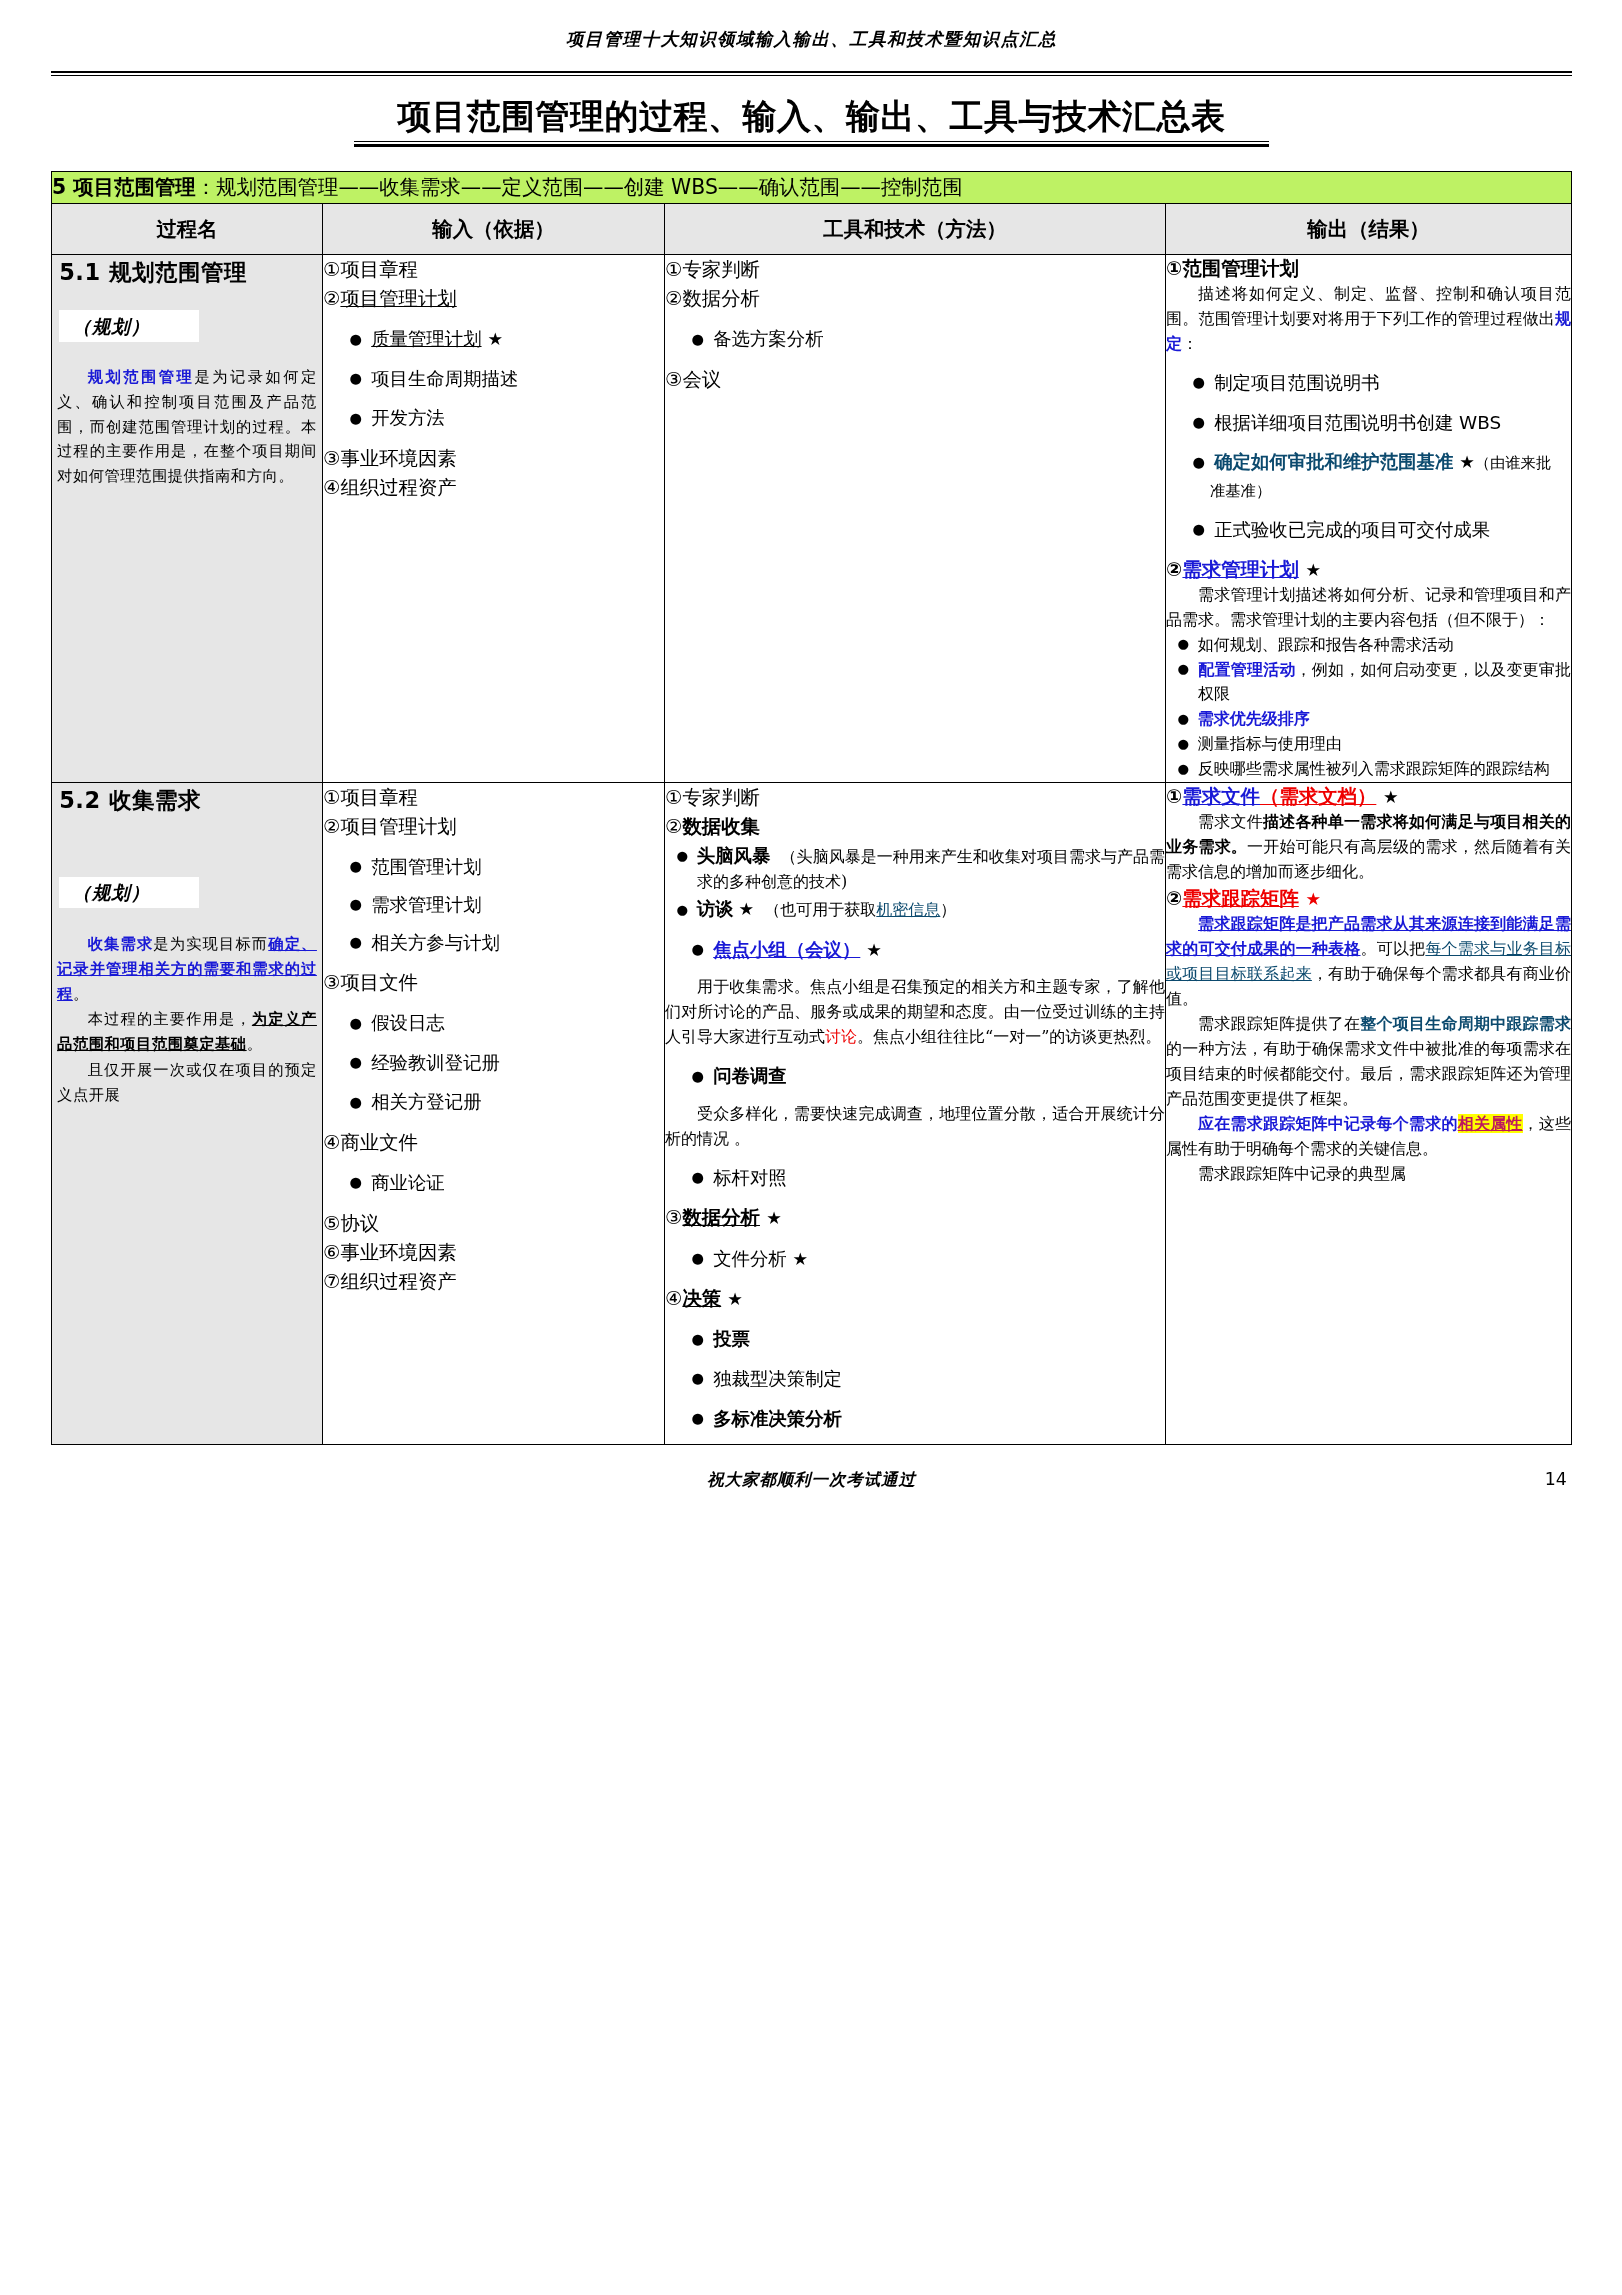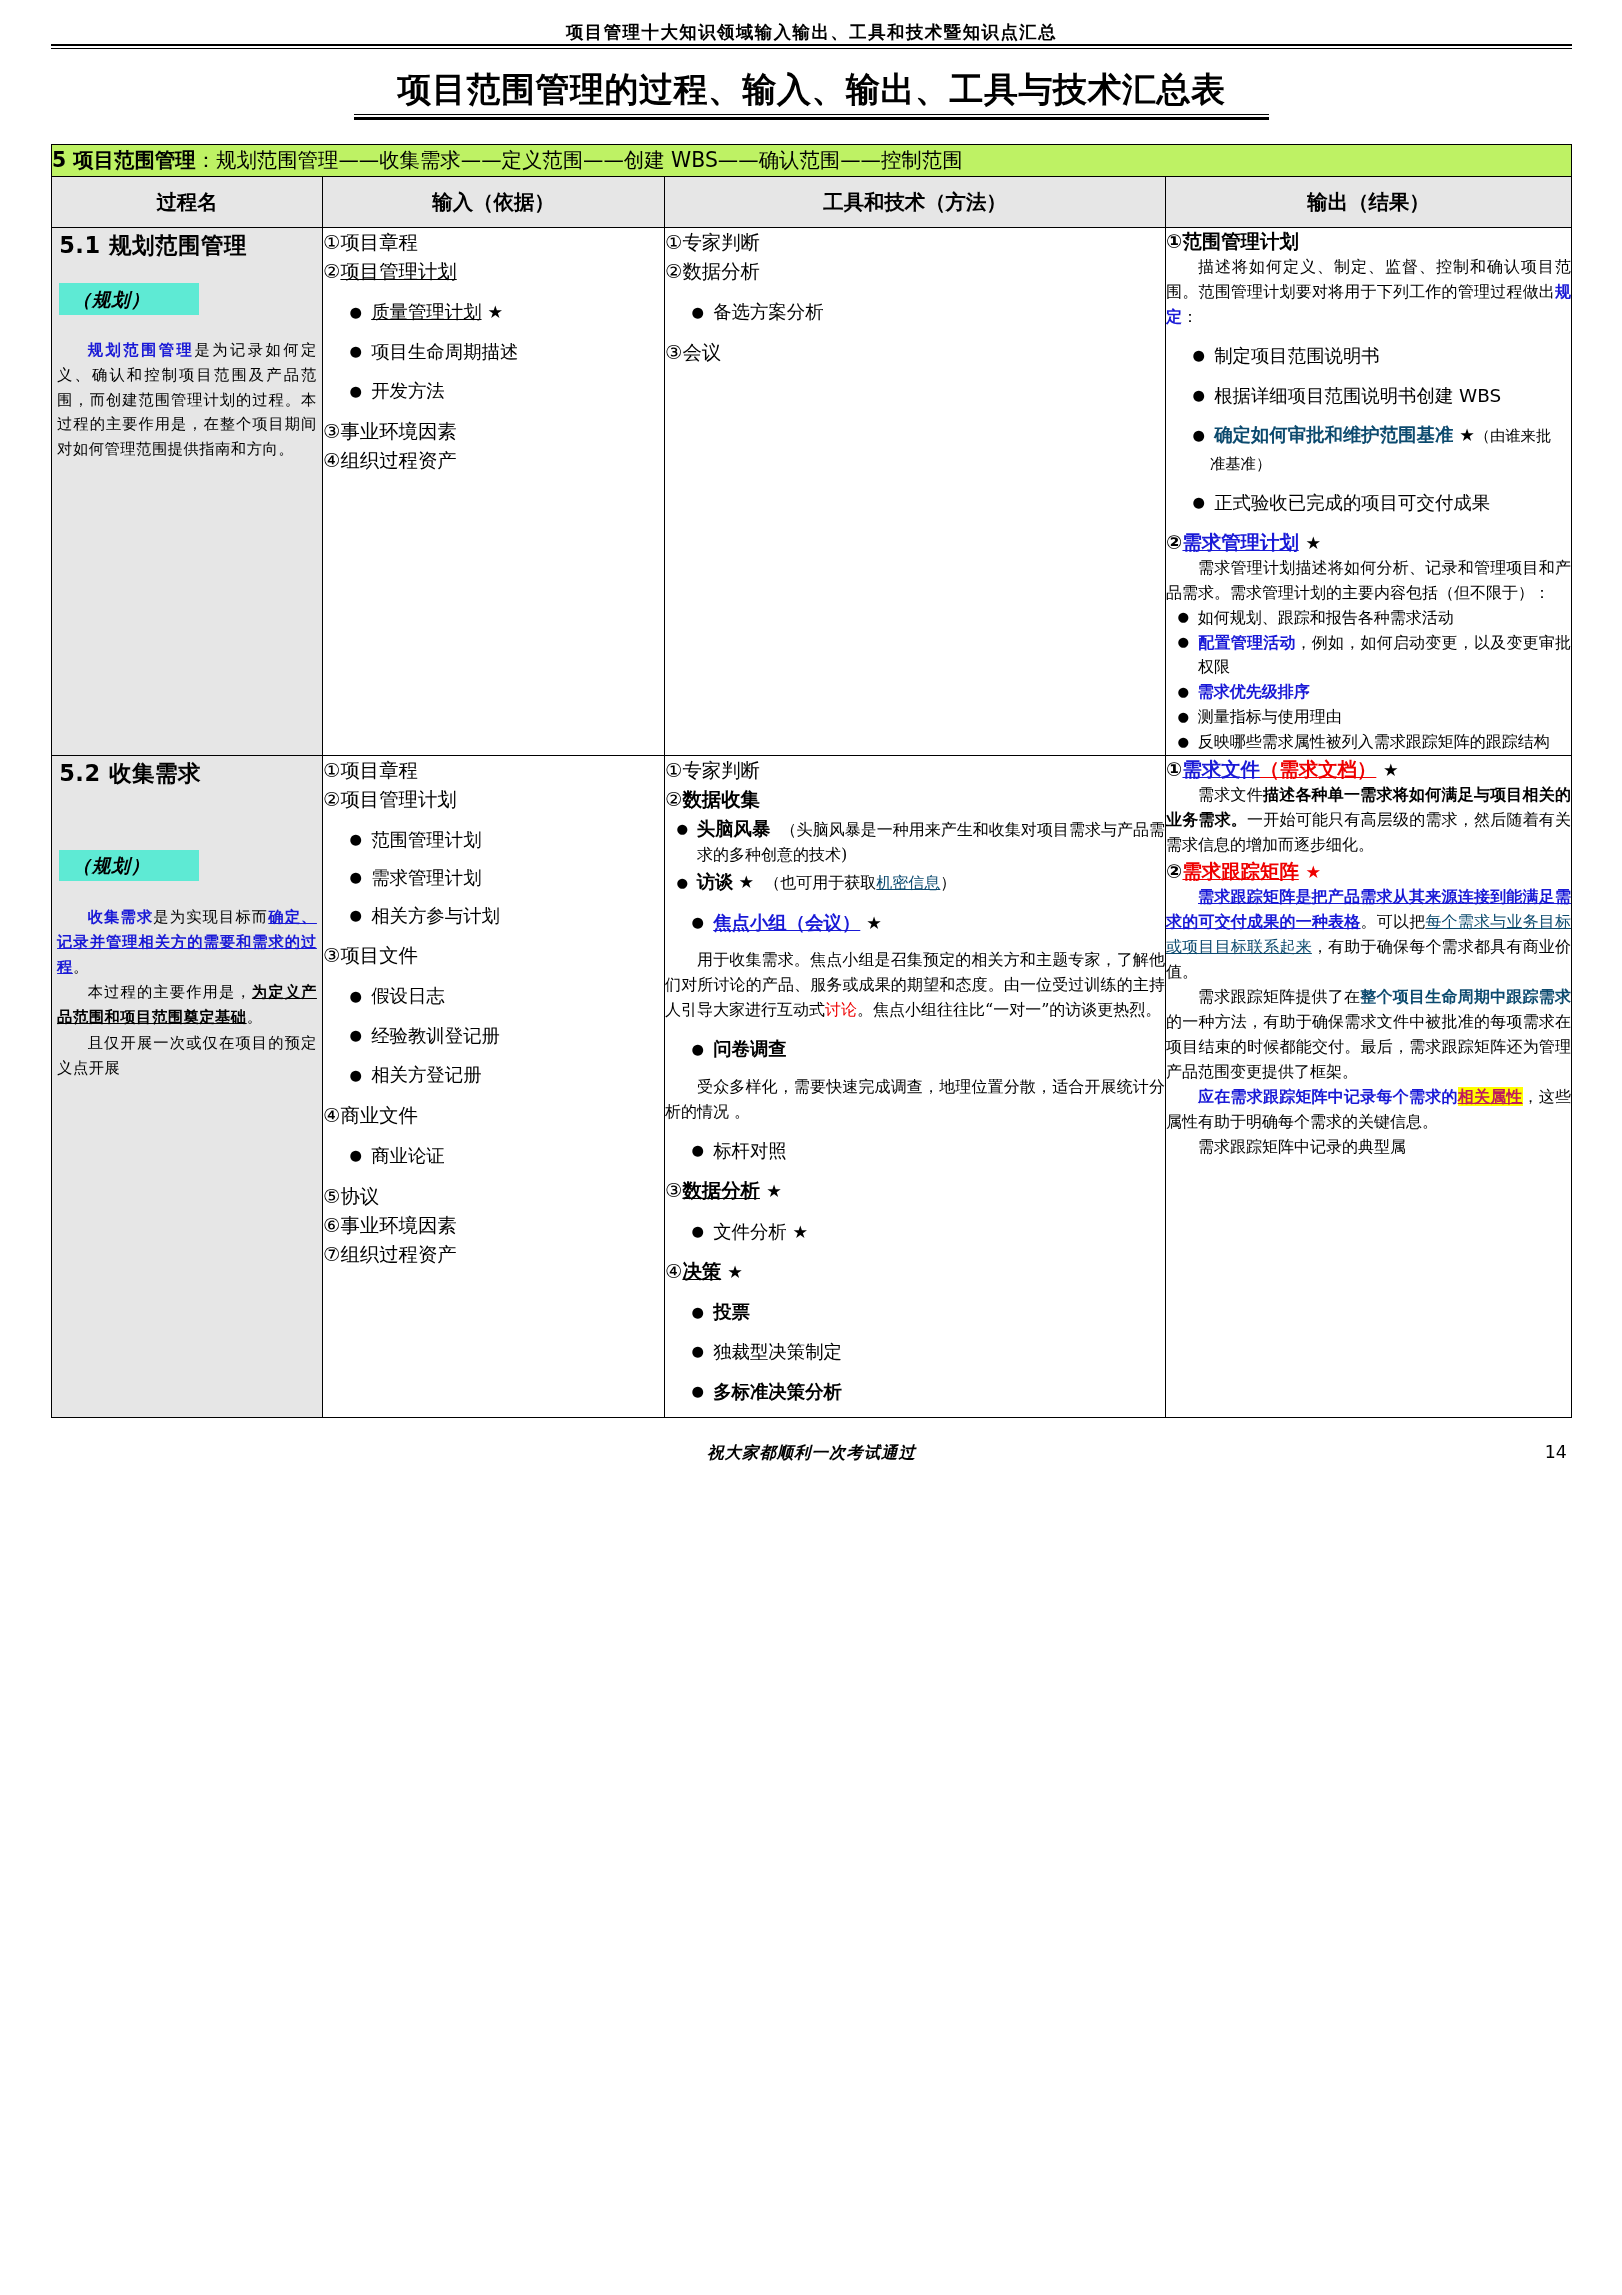--- a/index.html
+++ b/index.html
@@ -15,23 +15,25 @@
     box-sizing:border-box;
     padding:20.4px 51px 0 51px;
     position:relative;
   }
 
   
   .doc-header{
     text-align:center;
     font-family:"DejaVu Serif","Liberation Serif",serif;
     font-weight:bold;
+    font-style:italic;
     font-size:17.4px;
     letter-spacing:1.5px;
-    padding-bottom:0;
+    padding-bottom:20px;
+    margin-top:7px;
   }
   .header-rule{
     border-top:2.6px solid #000;
     border-bottom:1px solid #000;
     height:1.5px;
     margin:0 0 19.4px 0;
   }
 
   
   .page-title{
@@ -92,21 +94,21 @@
     padding:9.2px 8.2px 15.3px 8.2px;
   }
   .proc-title{
     font-size:22.5px;
     font-weight:bold;
     letter-spacing:0.5px;
     padding:2px 0 0 7.2px;
   }
   .proc-phase{
     display:inline-block;
-    background:#5eead4;
+    background:#ffffff;
     font-family:"DejaVu Serif","Liberation Serif",serif;
     font-style:italic;
     font-weight:bold;
     font-size:18.4px;
     padding:3.1px 49px 3.1px 13.3px;
     margin:22.5px 0 0 7.2px;
     letter-spacing:1px;
   }
   .proc-phase.gap-lg{margin-top:61px;}
   .proc-body{

